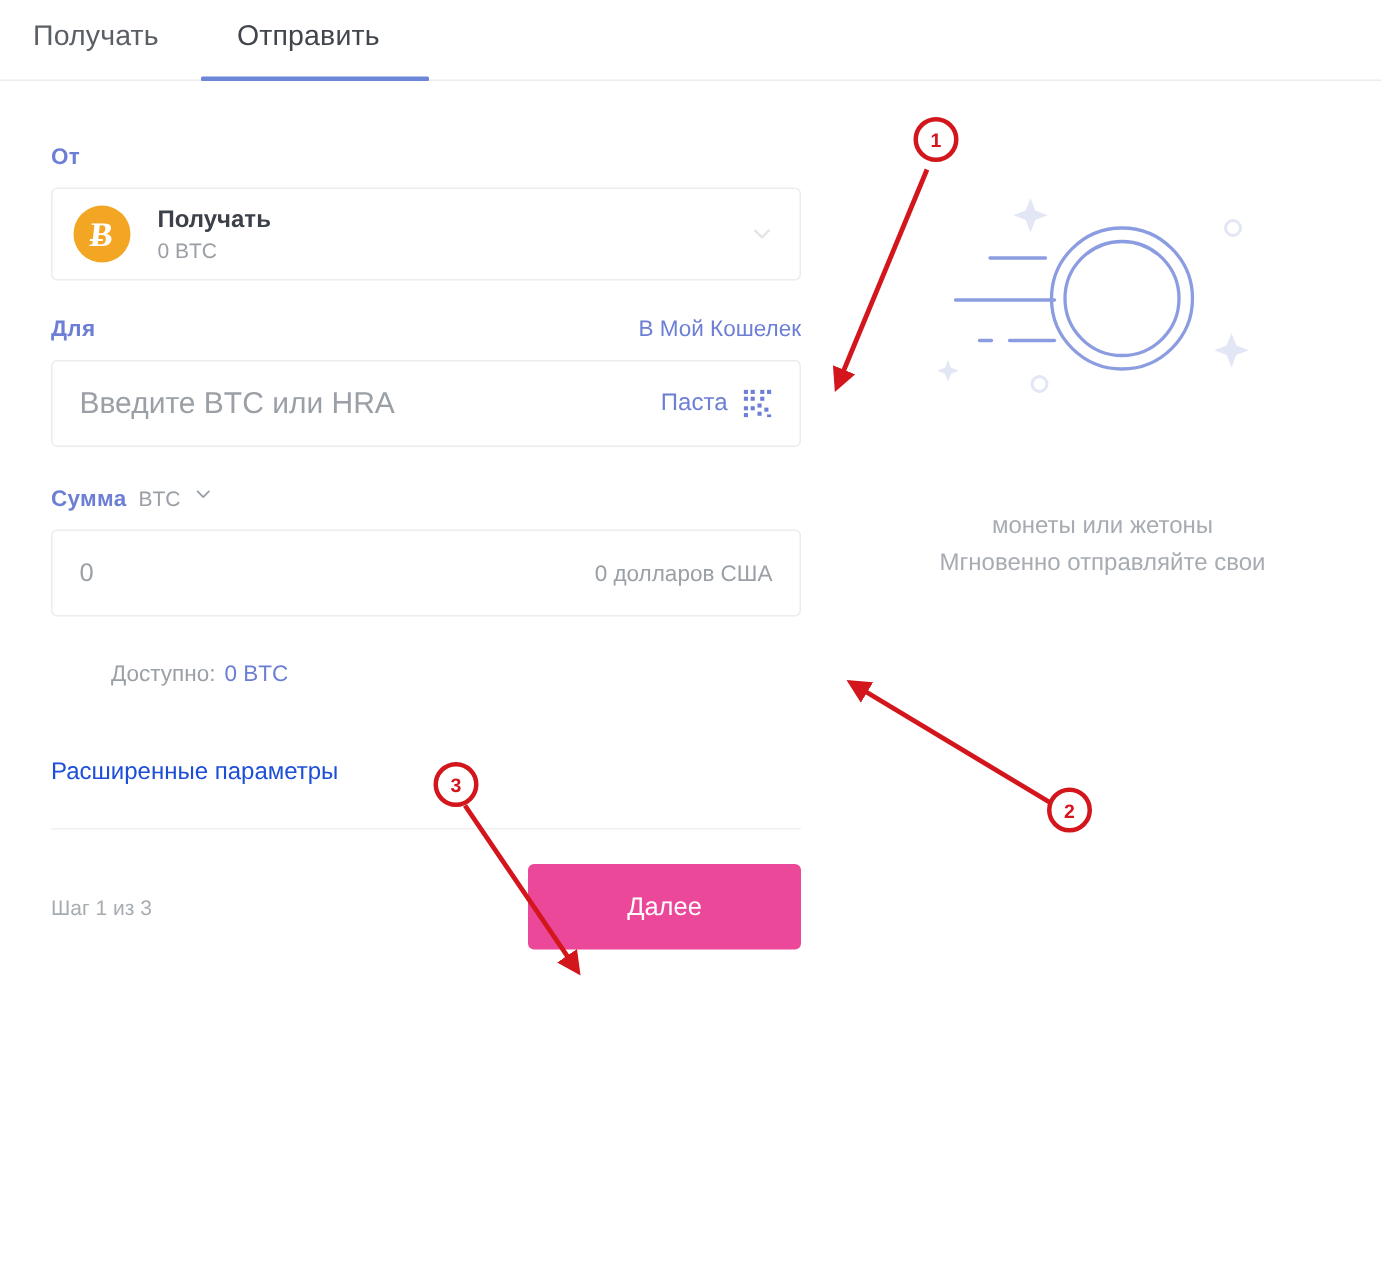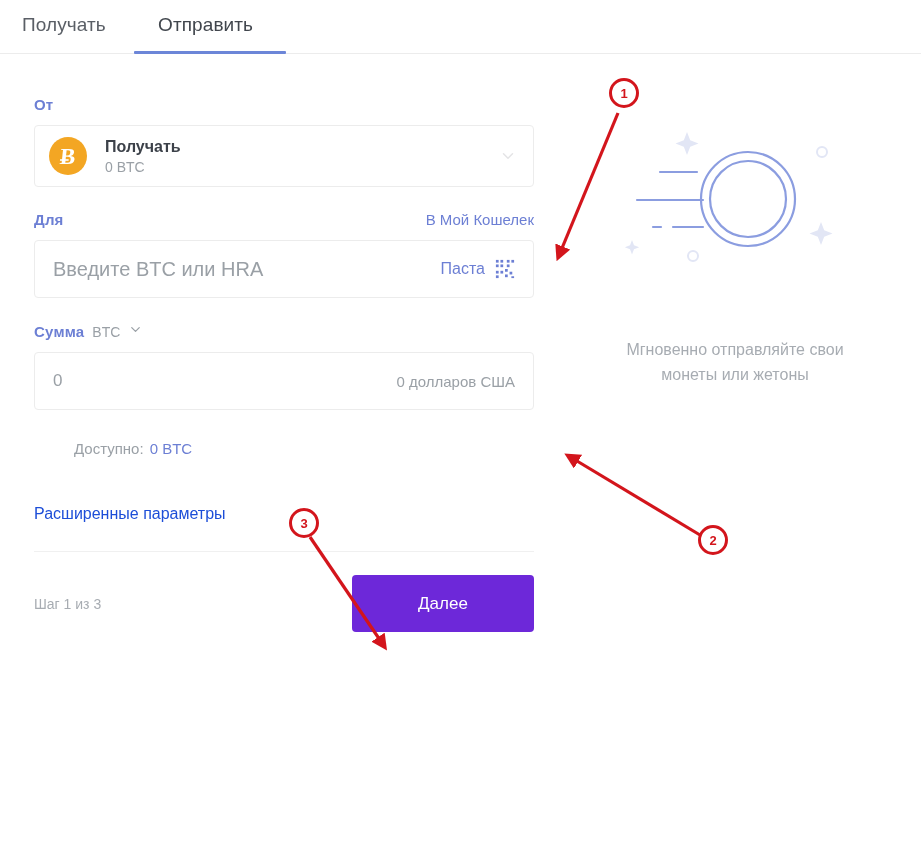--- a/index.html
+++ b/index.html
@@ -77,21 +77,21 @@
   .info-row .val-gray { color: #9aa0a6; margin-left: 10px; }
 
   .adv-link { font-size: 16px; color: #1d4ed8; cursor: pointer; }
 
   .divider { width: 500px; height: 1px; background: #f0f0f0; margin-top: 28px; }
 
   .footer { margin-top: 23px; width: 500px; display: flex; align-items: center; justify-content: space-between; }
   .step-text { font-size: 14px; color: #a7acb2; }
   .btn-next {
     width: 182px; height: 57px; border: none; border-radius: 4px;
-    background: #6d28d9; color: #fff; font-size: 17px;
+    background: #ec4899; color: #fff; font-size: 17px;
     font-family: "Liberation Sans", sans-serif; cursor: pointer;
   }
 
   
   .illus { position: absolute; left: 575px; top: 110px; width: 320px; text-align: center; }
   .illus-caption {
     margin-top: 24px; font-size: 16px; color: #a7acb2; line-height: 1.55;
   }
 
   
@@ -210,22 +210,22 @@
       <circle cx="247" cy="42" r="5"></circle>
       <circle cx="118" cy="146" r="5"></circle>
     </g>
     <g fill="#e2e6f5">
       <path d="M112 22 l3.2 8.3 8.3 3.2 -8.3 3.2 -3.2 8.3 -3.2 -8.3 -8.3 -3.2 8.3 -3.2 z"></path>
       <path d="M246 112 l3.2 8.3 8.3 3.2 -8.3 3.2 -3.2 8.3 -3.2 -8.3 -8.3 -3.2 8.3 -3.2 z"></path>
       <path d="M57 130 l2 5.2 5.2 2 -5.2 2 -2 5.2 -2 -5.2 -5.2 -2 5.2 -2 z"></path>
     </g>
   </svg>
   <div class="illus-caption">
+    <div>монеты или жетоны</div>
     <div>Мгновенно отправляйте свои</div>
-    <div>монеты или жетоны</div>
   </div>
 </div>
 
 <svg class="overlay">
   <defs>
     <marker id="ah" markerWidth="5" markerHeight="5" refX="2.2" refY="2.5" orient="auto">
       <path d="M0,0 L5,2.5 L0,5 Z" fill="#d3151c"></path>
     </marker>
   </defs>
   <line x1="618" y1="113" x2="560" y2="253" stroke="#d3151c" stroke-width="3.2" marker-end="url(#ah)"></line>

